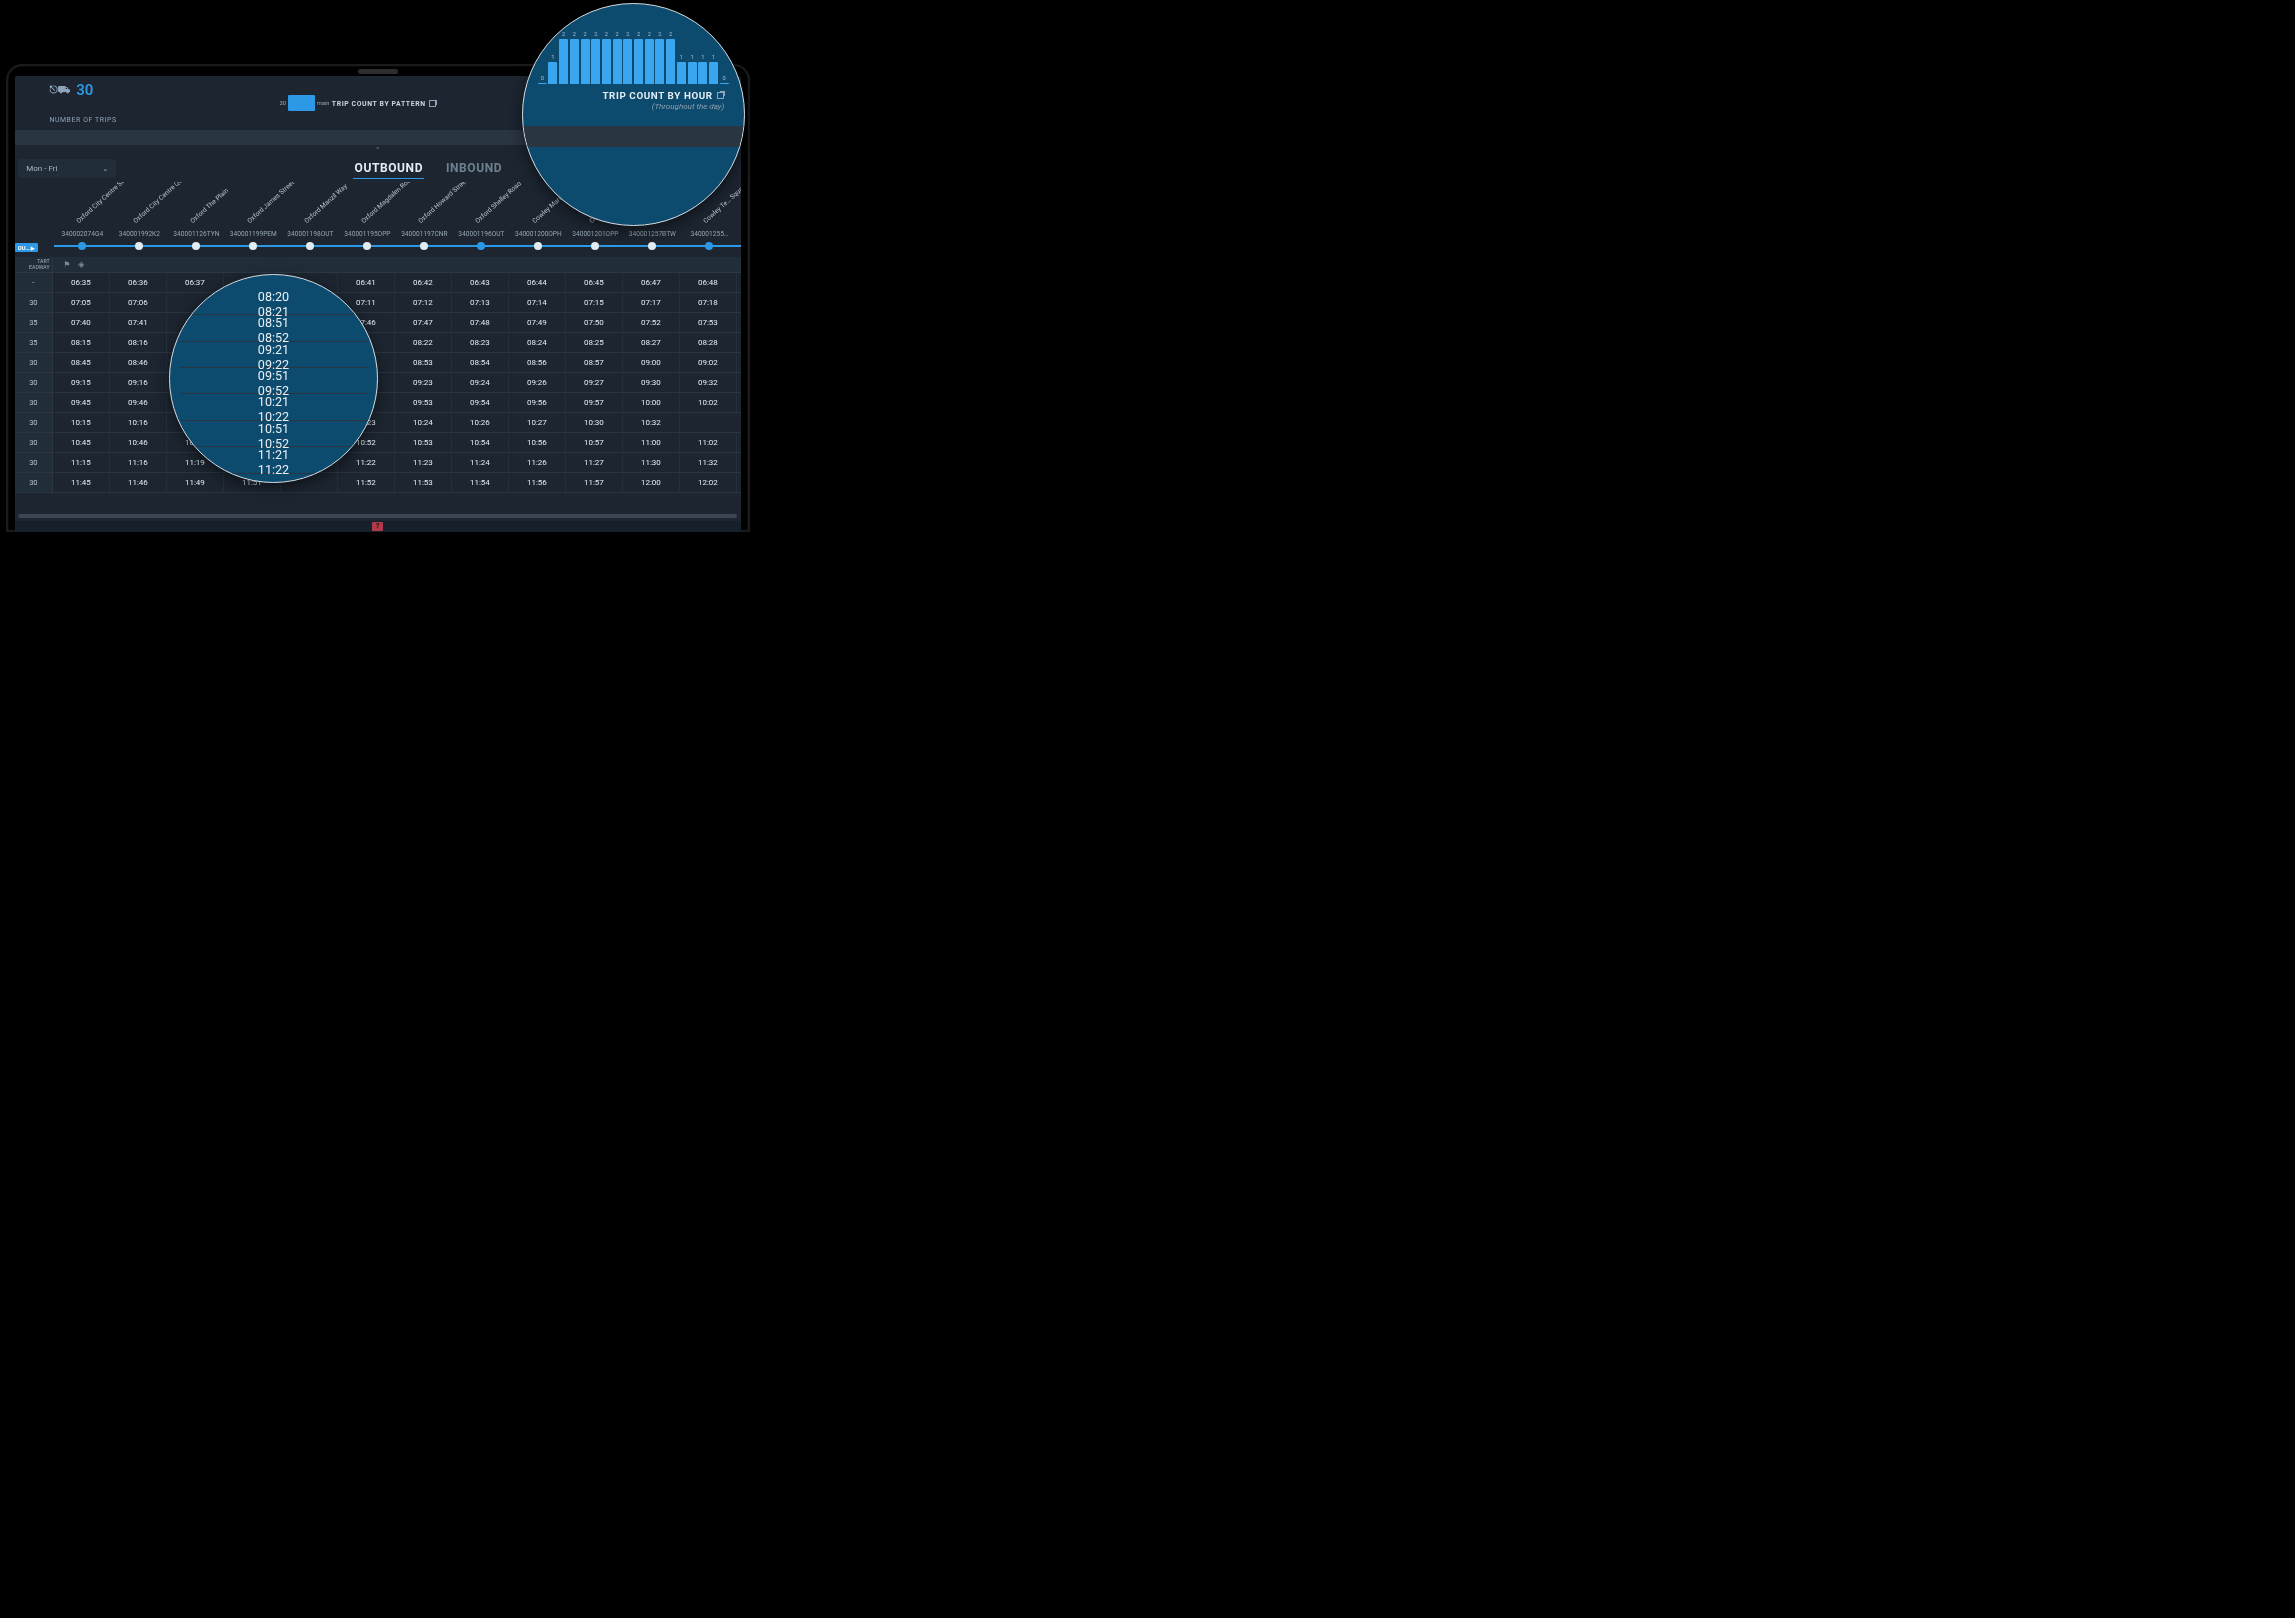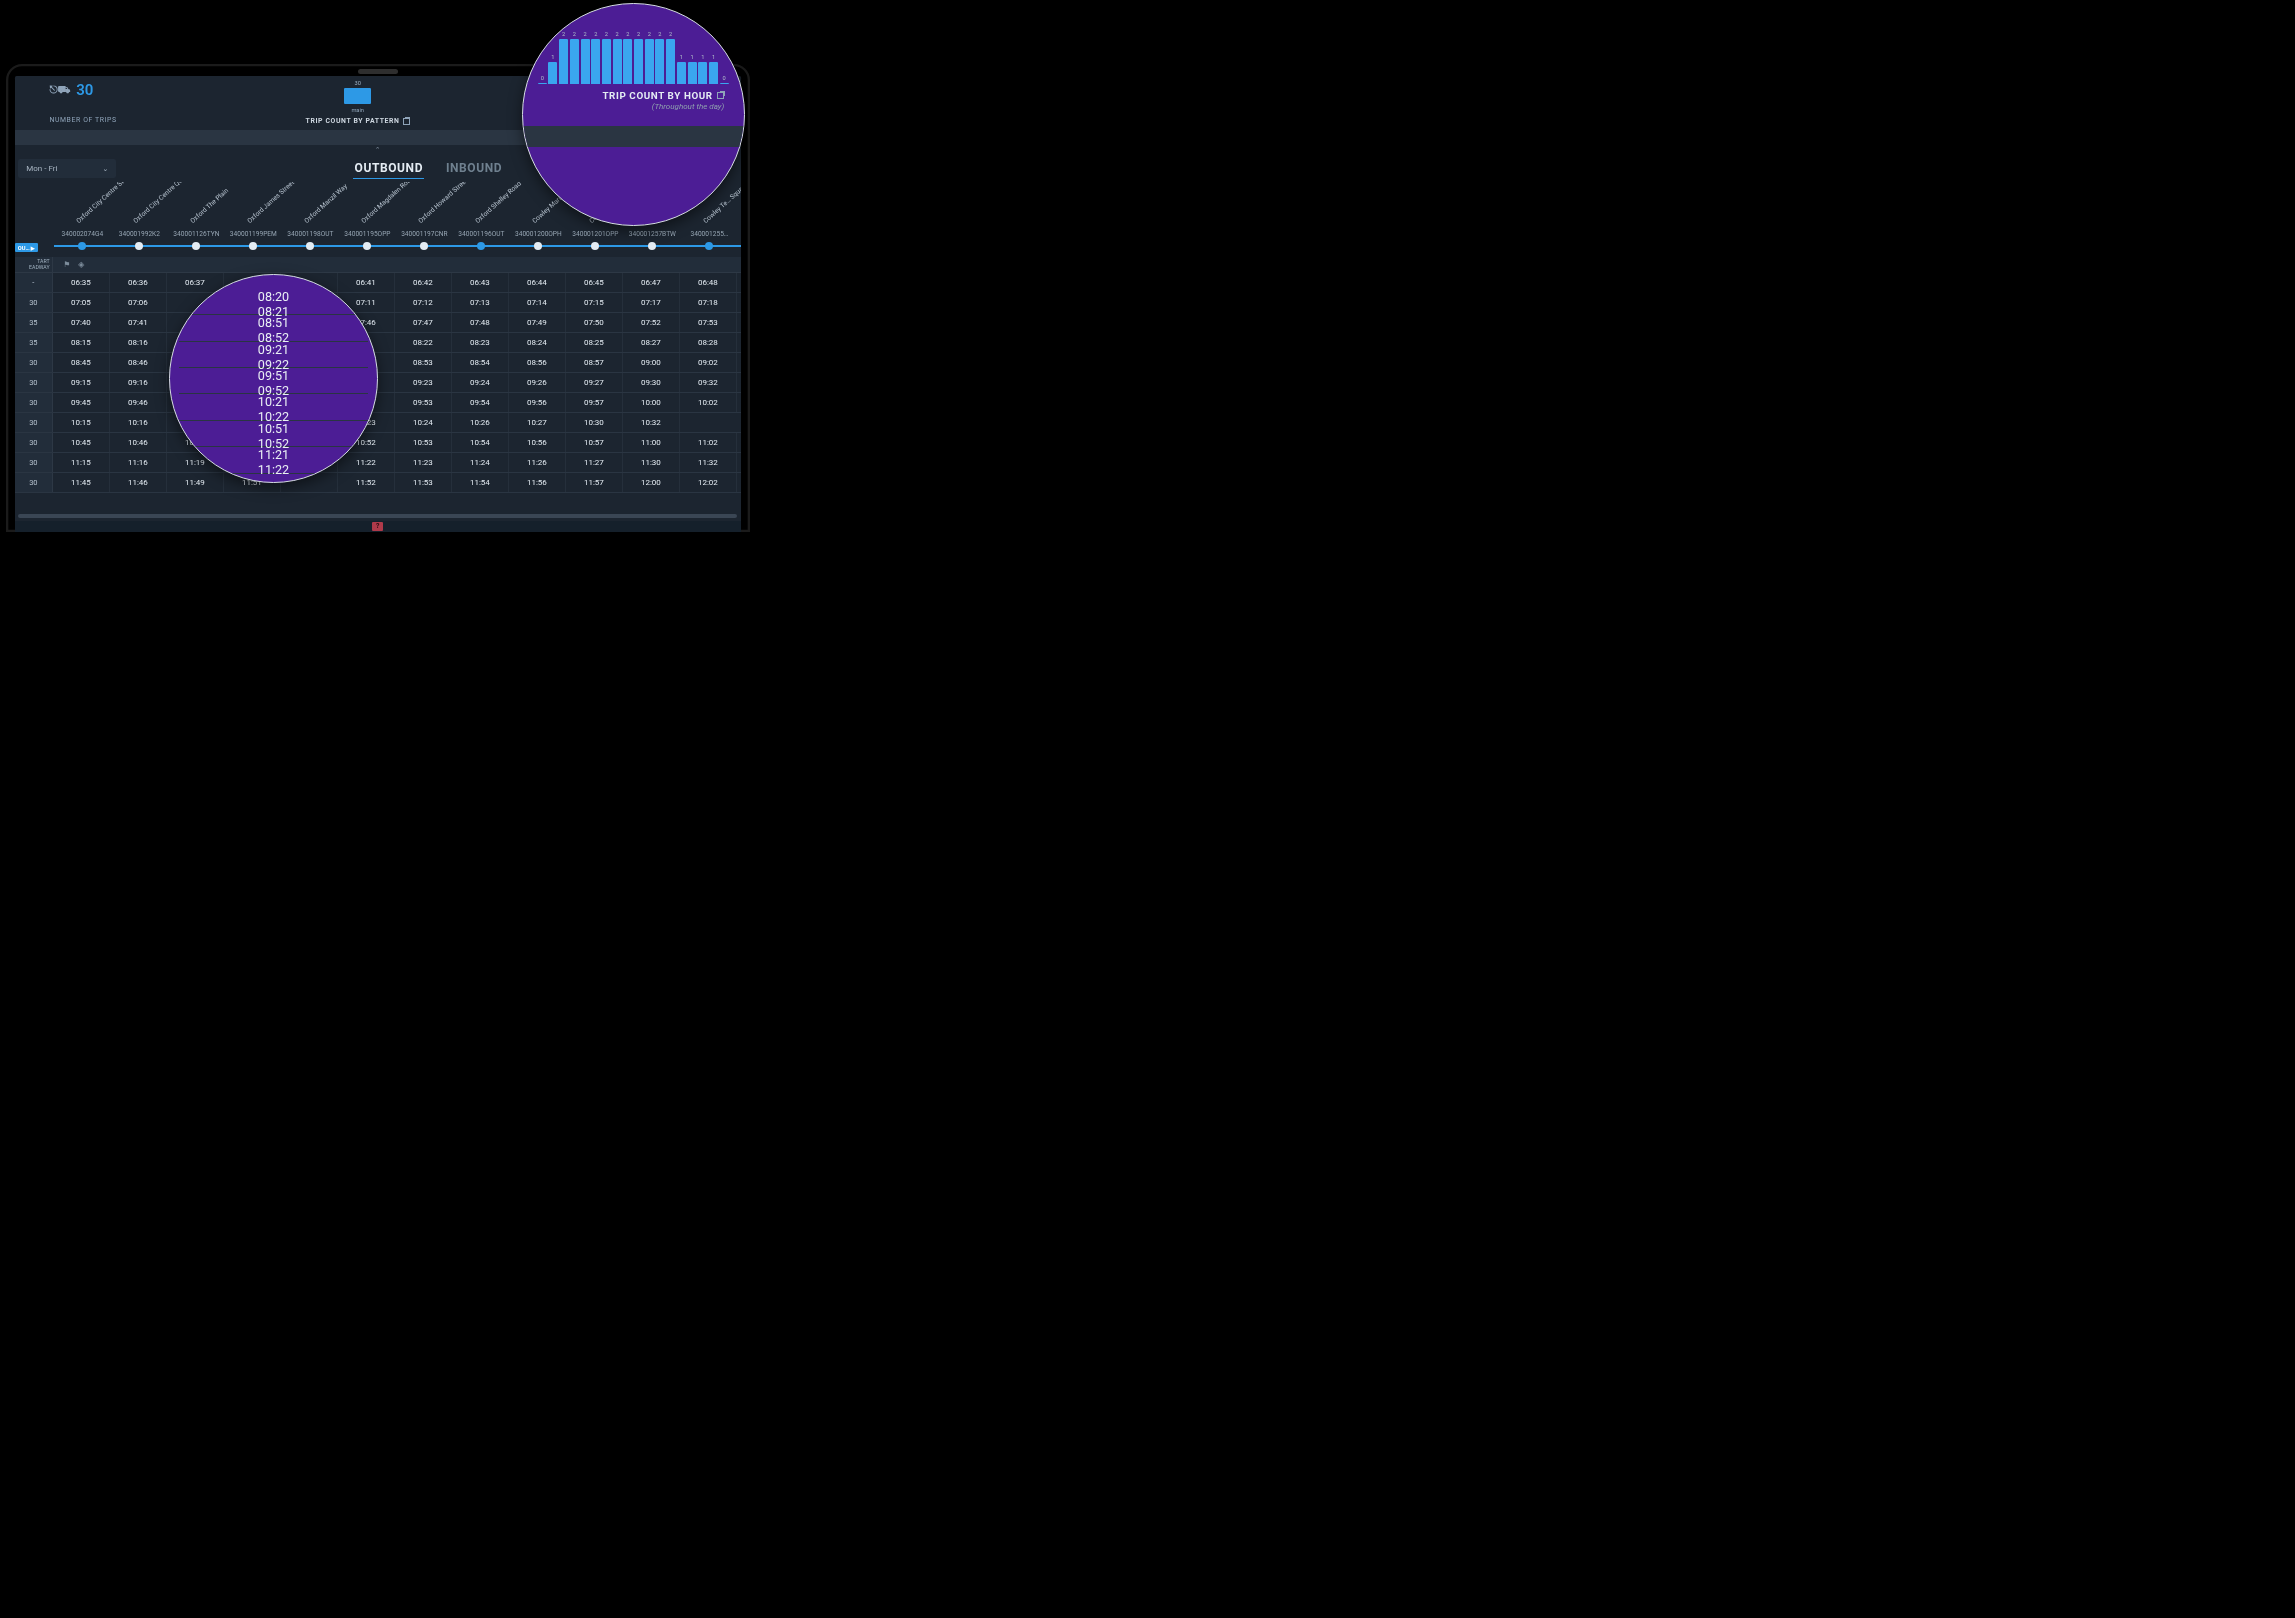--- a/index.html
+++ b/index.html
@@ -55,21 +55,21 @@
     display: flex;
     flex-direction: column;
     justify-content: center;
     align-items: flex-start;
     padding-left: 23px;
   }
   .stat-trips .row1 { display: flex; align-items: center; gap: 5.7px; font-size: 15px; color: #2d99e6; font-weight: 600; }
   .stat-trips .icon { font-size: 10.3px; color: #8fa4b9; }
   .stat-trips .lbl { font-size: 6.9px; letter-spacing: 0.6px; color: #8fa4b9; margin-top: 17px; }
 
-  .stat-pattern { flex: 1; display:flex; flex-direction:column; align-items:center; justify-content:center; gap:2.3px; }
+  .stat-pattern { flex: 1; display:flex; flex-direction:row; align-items:center; justify-content:center; gap:2.3px; }
   .pattern-count { font-size: 5.7px; color:#9cb0c3; }
   .pattern-bar { width:26.4px; height:16px; background:#2d99e6; border-radius:1.1px; }
   .pattern-name { font-size:5.7px; color:#8fa4b9; }
   .pattern-title { font-size:6.9px; font-weight:700; letter-spacing:0.6px; color:#cdd6df; margin-top:2.3px; display:flex; align-items:center; gap:3.4px;}
   .ext-icon { width:6.9px; height:6.9px; border:0.8px solid #8fa4b9; position:relative; }
   .ext-icon::after{content:''; position:absolute; width:4px; height:4px; border-top:0.8px solid #8fa4b9; border-right:0.8px solid #8fa4b9; top:-1.7px; right:-1.7px;}
 
   .stat-hour { width:172px; }
 
   
@@ -140,21 +140,21 @@
   .hscroll { position:absolute; left:3.4px; right:3.4px; bottom:2.3px; height:4px; background:#3a4654; border-radius:2.3px; }
 
   .footer { height:11.5px; background:#15202b; display:flex; justify-content:center; align-items:center; }
   .footer .help { width:11.5px; height:9.2px; background:#b03a4a; color:#2a0a0f; font-size:6.9px; font-weight:700; display:flex; align-items:center; justify-content:center; border-radius:1.1px;}
 
   
   .magnifier {
     position:absolute;
     border-radius:50%;
     border:1.1px solid #d6dde3;
-    background:#4c1d95;
+    background:#0c4a6e;
     box-shadow: 0 4.6px 13.8px rgba(0,0,0,.5);
     overflow:hidden;
   }
   .mag-times { left:169px; top:274px; width:209px; height:209px; }
   .mag-times .mt-table { padding:13.8px 9.2px; }
   .mag-times .mt-row { display:flex; justify-content:space-around; height:26.4px; align-items:center; border-bottom:0.6px solid #2a3542;flex-direction:column;}
   .mag-times .mt-row span { font-size:12.6px; color:#e9eff4; width:50%; text-align:center; }
 
   .mag-chart { right:10.3px; top:3.4px; width:223px; height:223px; }
   .mag-chart-inner { padding-top:25px; }

